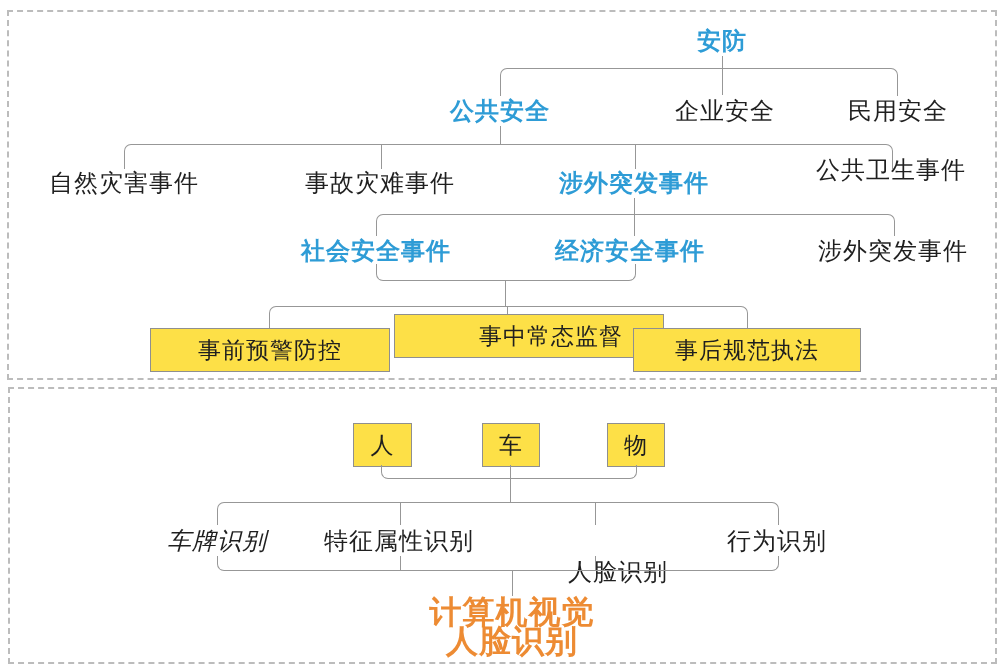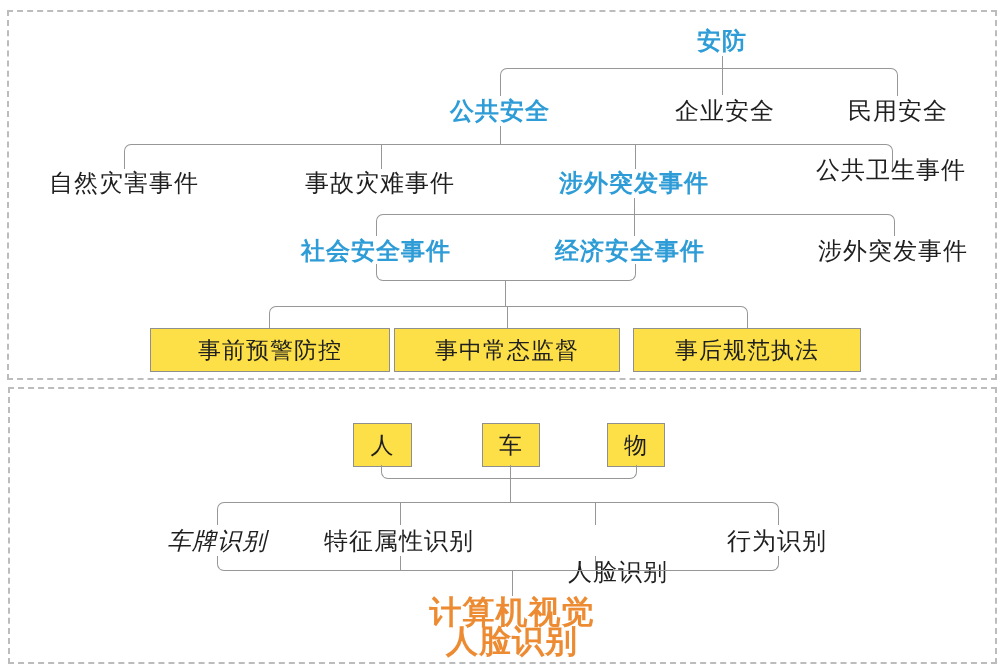--- a/index.html
+++ b/index.html
@@ -67,21 +67,21 @@
 
 <div class="cup" style="left:376px;top:264px;width:258px;height:16px;"></div>
 <div class="vln" style="left:505px;top:280px;height:26px;"></div>
 <div class="cap" style="left:269px;top:306px;width:477px;height:22px;">
   <div class="tick" style="left:237px;"></div>
 </div>
 
 <div class="nbox" style="left:150px;top:328px;width:238px;height:42px;">
   <span>事前预警防控</span>
 </div>
-<div class="nbox" style="left:394px;top:328px;width:224px;height:42px;">
+<div class="nbox" style="left:394px;top:314px;width:224px;height:42px;padding-left:44px;">
   <span>事中常态监督</span>
 </div>
 <div class="nbox" style="left:633px;top:328px;width:226px;height:42px;">
   <span>事后规范执法</span>
 </div>
 
 <div class="panel" style="left:8px;top:387px;width:985px;height:273px;"></div>
 
 <div class="nbox" style="left:353px;top:423px;width:57px;height:42px;">
   <span>人</span>

